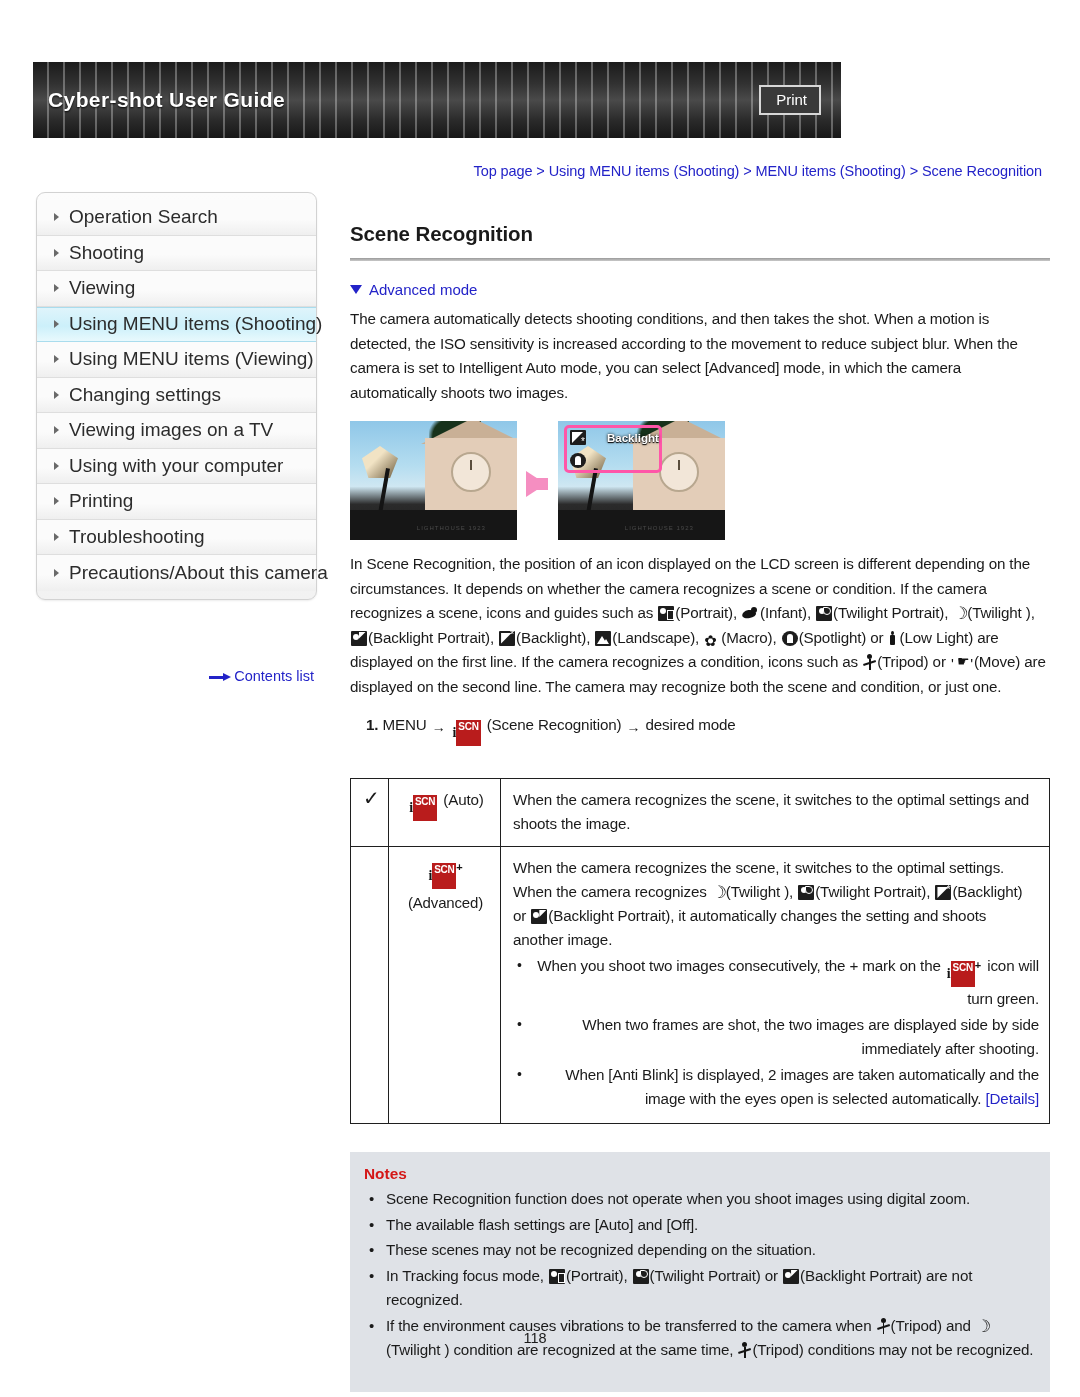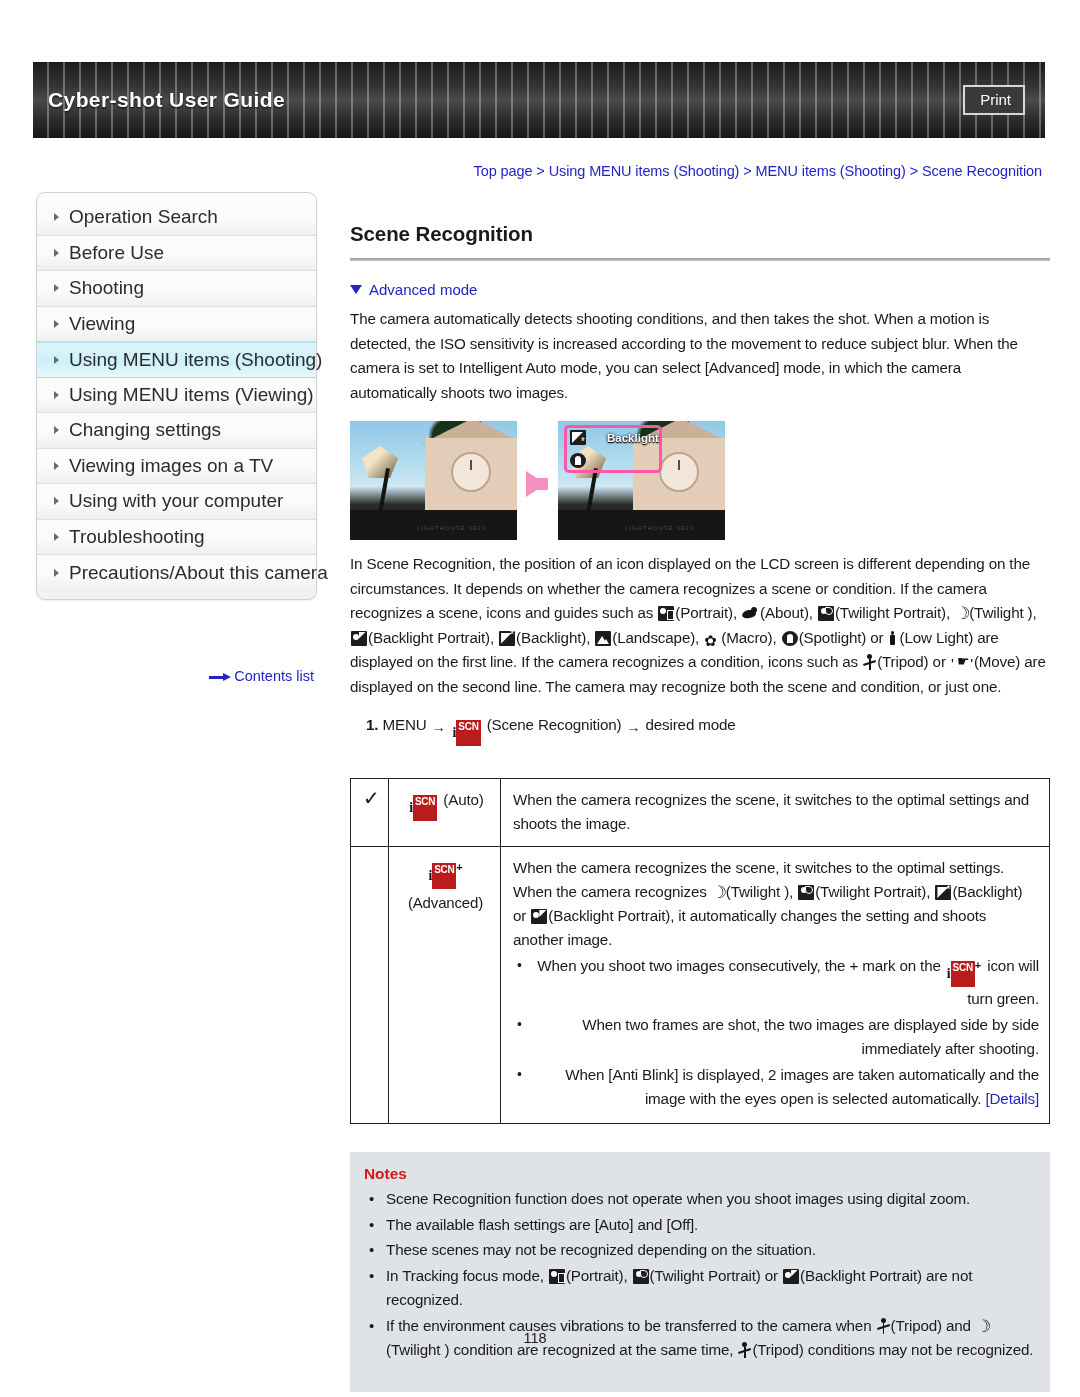--- a/index.html
+++ b/index.html
@@ -9,21 +9,21 @@
     background: #ffffff;
     font-family: "Liberation Sans", sans-serif;
     overflow: hidden;
   }
 
   .page { position: relative; width: 1080px; height: 1397px; background:#fff; }
 
   
   .banner {
     position: absolute; left: 33px; top: 62px;
-    width: 1012px; height: 76px;
+    width: 808px; height: 76px;
     background:
       repeating-linear-gradient(to right,
         rgba(255,255,255,0.00) 0px,
         rgba(255,255,255,0.00) 14px,
         rgba(255,255,255,0.30) 14px,
         rgba(255,255,255,0.30) 16px),
       linear-gradient(to bottom, #1b1b1b 0%, #313131 28%, #4a4a4a 50%, #2b2b2b 76%, #171717 100%);
     overflow: hidden;
   }
   .banner-title {
@@ -466,24 +466,20 @@
 
   <div class="breadcrumb">Top page &gt; Using MENU items (Shooting) &gt; MENU items (Shooting) &gt; Scene Recognition</div>
 
   <div class="sidebar">
     <div class="nav-item">
       <span class="nav-arrow"></span>
       <span class="nav-label">Operation Search</span>
     </div>
     <div class="nav-item">
       <span class="nav-arrow"></span>
-      <span class="nav-label">Before Use</span>
-    </div>
-    <div class="nav-item">
-      <span class="nav-arrow"></span>
       <span class="nav-label">Shooting</span>
     </div>
     <div class="nav-item">
       <span class="nav-arrow"></span>
       <span class="nav-label">Viewing</span>
     </div>
     <div class="nav-item active">
       <span class="nav-arrow"></span>
       <span class="nav-label">Using MENU items (Shooting)</span>
     </div>
@@ -495,20 +491,24 @@
       <span class="nav-arrow"></span>
       <span class="nav-label">Changing settings</span>
     </div>
     <div class="nav-item">
       <span class="nav-arrow"></span>
       <span class="nav-label">Viewing images on a TV</span>
     </div>
     <div class="nav-item">
       <span class="nav-arrow"></span>
       <span class="nav-label">Using with your computer</span>
+    </div>
+    <div class="nav-item">
+      <span class="nav-arrow"></span>
+      <span class="nav-label">Printing</span>
     </div>
     <div class="nav-item">
       <span class="nav-arrow"></span>
       <span class="nav-label">Troubleshooting</span>
     </div>
     <div class="nav-item">
       <span class="nav-arrow"></span>
       <span class="nav-label">Precautions/About this camera</span>
     </div>
   </div>
@@ -561,21 +561,21 @@
         </div>
         <div class="lcd-line2">
           <span class="ic ic-spotlight"></span>
         </div>
       </div>
     </div>
 
     <p class="body">
       <span>In Scene Recognition, the position of an icon displayed on the LCD screen is different depending on the circumstances. It depends on whether the camera recognizes a scene or condition. If the camera recognizes a scene, icons and guides such as</span>
       <span class="ic ic-portrait"></span><span>(Portrait),</span>
-      <span class="ic ic-infant"></span><span>(About),</span>
+      <span class="ic ic-infant"></span><span>(Infant),</span>
       <span class="ic ic-twiportrait"></span><span>(Twilight Portrait),</span>
       <span class="ic ic-twilight"></span><span>(Twilight ),</span>
       <span class="ic ic-blportrait"></span><span>(Backlight Portrait),</span>
       <span class="ic ic-backlight"></span><span>(Backlight),</span>
       <span class="ic ic-landscape"></span><span>(Landscape),</span>
       <span class="ic ic-macro"></span><span>(Macro),</span>
       <span class="ic ic-spotlight"></span><span>(Spotlight) or</span>
       <span class="ic ic-lowlight"></span><span>(Low Light) are displayed on the first line. If the camera recognizes a condition, icons such as</span>
       <span class="ic ic-tripod"><span class="tripod-legs"></span></span><span>(Tripod) or</span>
       <span class="ic ic-move"><span class="mv">☛</span></span><span>(Move) are displayed on the second line. The camera may recognize both the scene and condition, or just one.</span>

